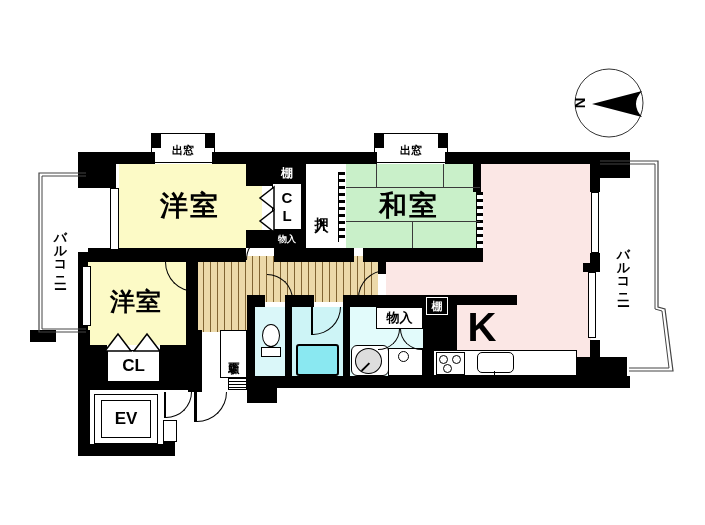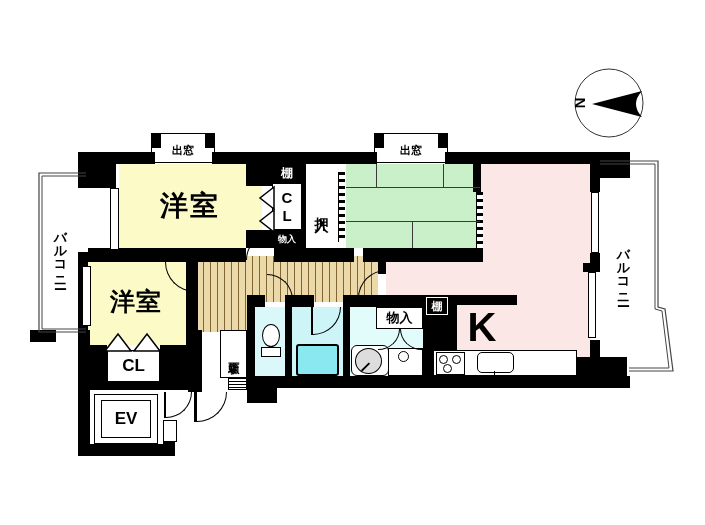--- a/index.html
+++ b/index.html
@@ -169,20 +169,21 @@
 
     <polygon points="105,351 118,334 131,351" fill="#fff" stroke="#000" stroke-width="1.5"></polygon>
     <polygon points="134,351 147,334 160,351" fill="#fff" stroke="#000" stroke-width="1.5"></polygon>
 
     <circle cx="609" cy="103" r="34" fill="none" stroke="#333" stroke-width="1"></circle>
     <path d="M592,104 L642,91 Q630,104 642,117 Z" fill="#000"></path>
   </svg>
 
   <div class="lbl" style="left:125px;top:190px;width:130px;height:32px;font-size:28px;letter-spacing:2px;">洋室</div>
   <div class="lbl" style="left:86px;top:286px;width:100px;height:30px;font-size:25px;letter-spacing:1px;">洋室</div>
+  <div class="lbl" style="left:344px;top:190px;width:130px;height:32px;font-size:28px;letter-spacing:2px;">和室</div>
   <div class="lbl" style="left:462px;top:306px;width:40px;height:42px;font-size:40px;">K</div>
   <div class="lbl" style="left:151px;top:140px;width:64px;height:20px;font-size:11px;">出窓</div>
   <div class="lbl" style="left:374px;top:140px;width:74px;height:20px;font-size:11px;">出窓</div>
   <div class="lbl vtext" style="left:48px;top:198px;width:24px;height:110px;font-size:13px;letter-spacing:0;">バルコニー</div>
   <div class="lbl vtext" style="left:611px;top:215px;width:24px;height:110px;font-size:13px;letter-spacing:0;">バルコニー</div>
   <div class="lbl" style="left:572px;top:94px;width:18px;height:18px;font-size:15px;transform:rotate(90deg);">N</div>
 
 </div>
 
 </body></html>

